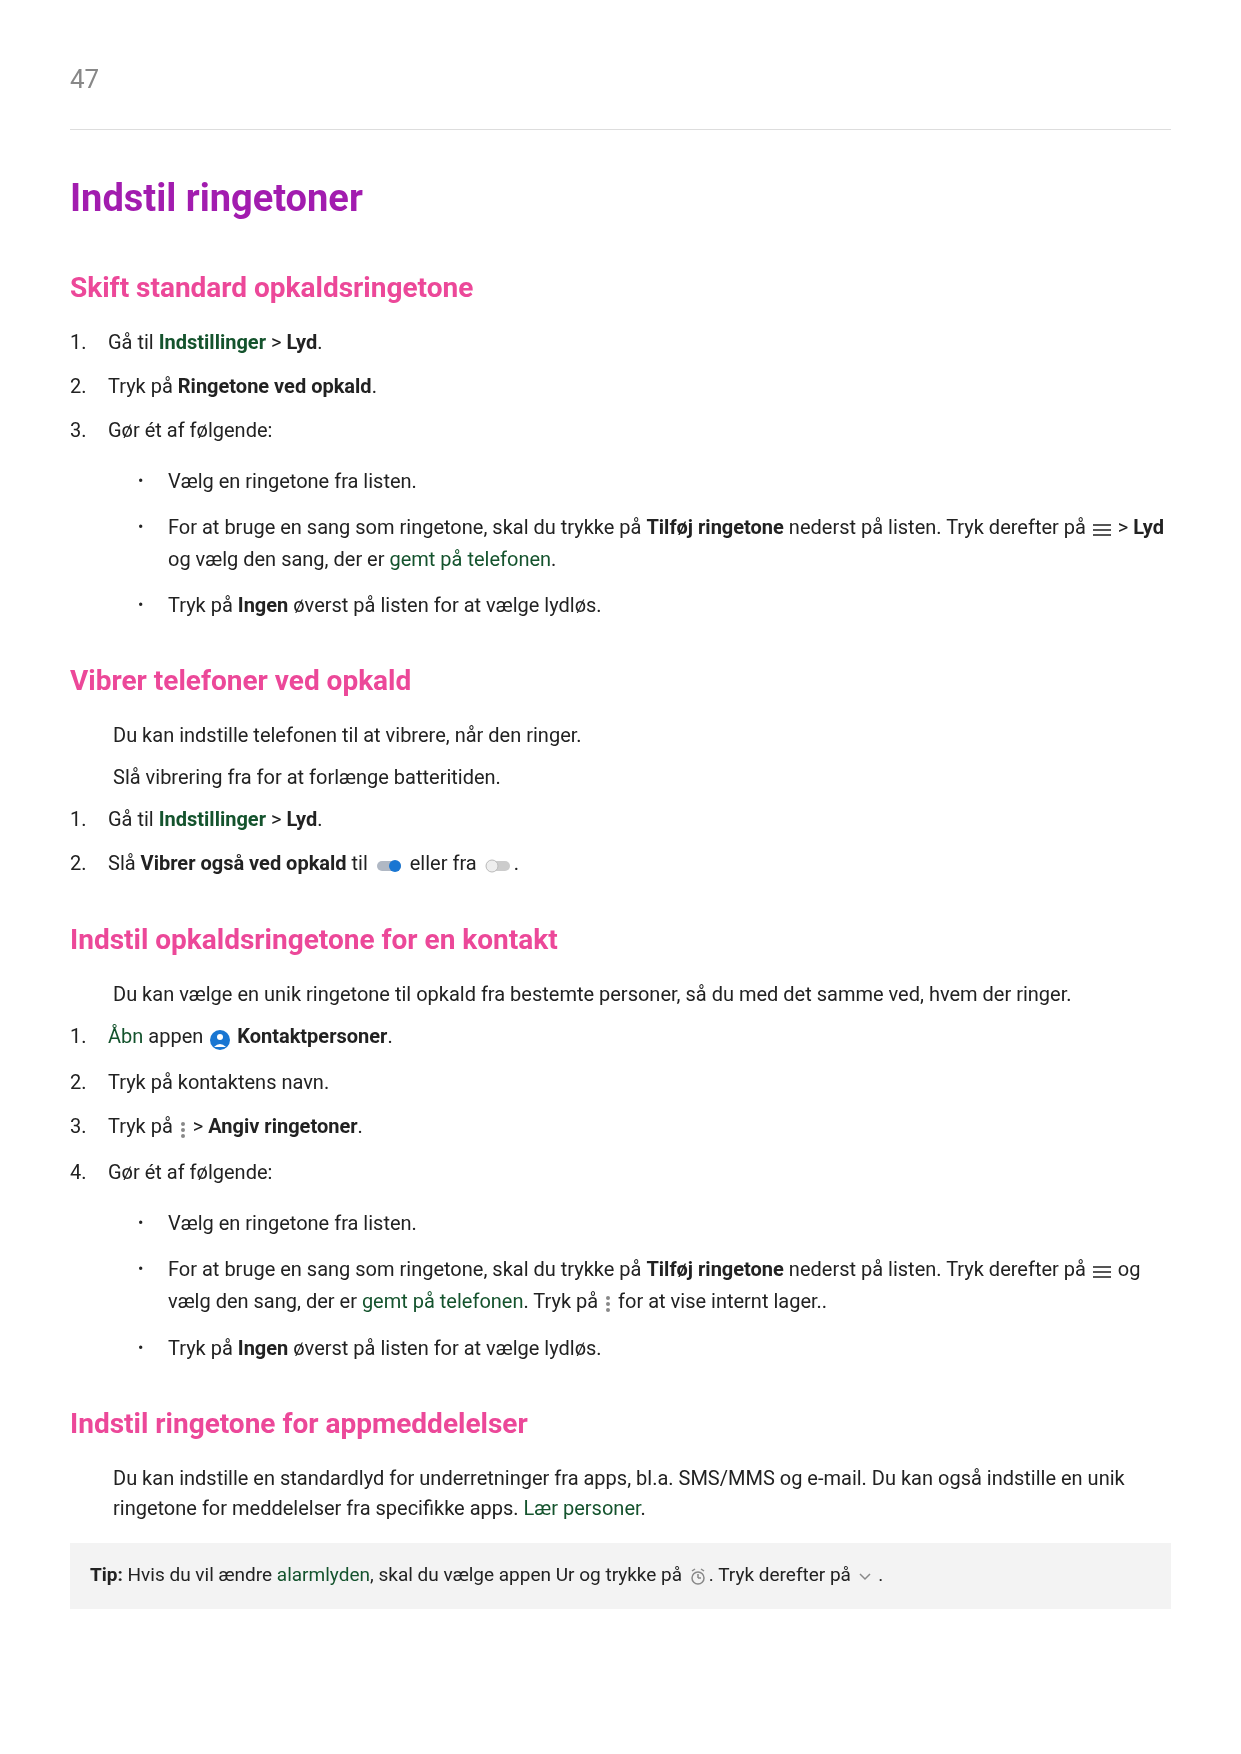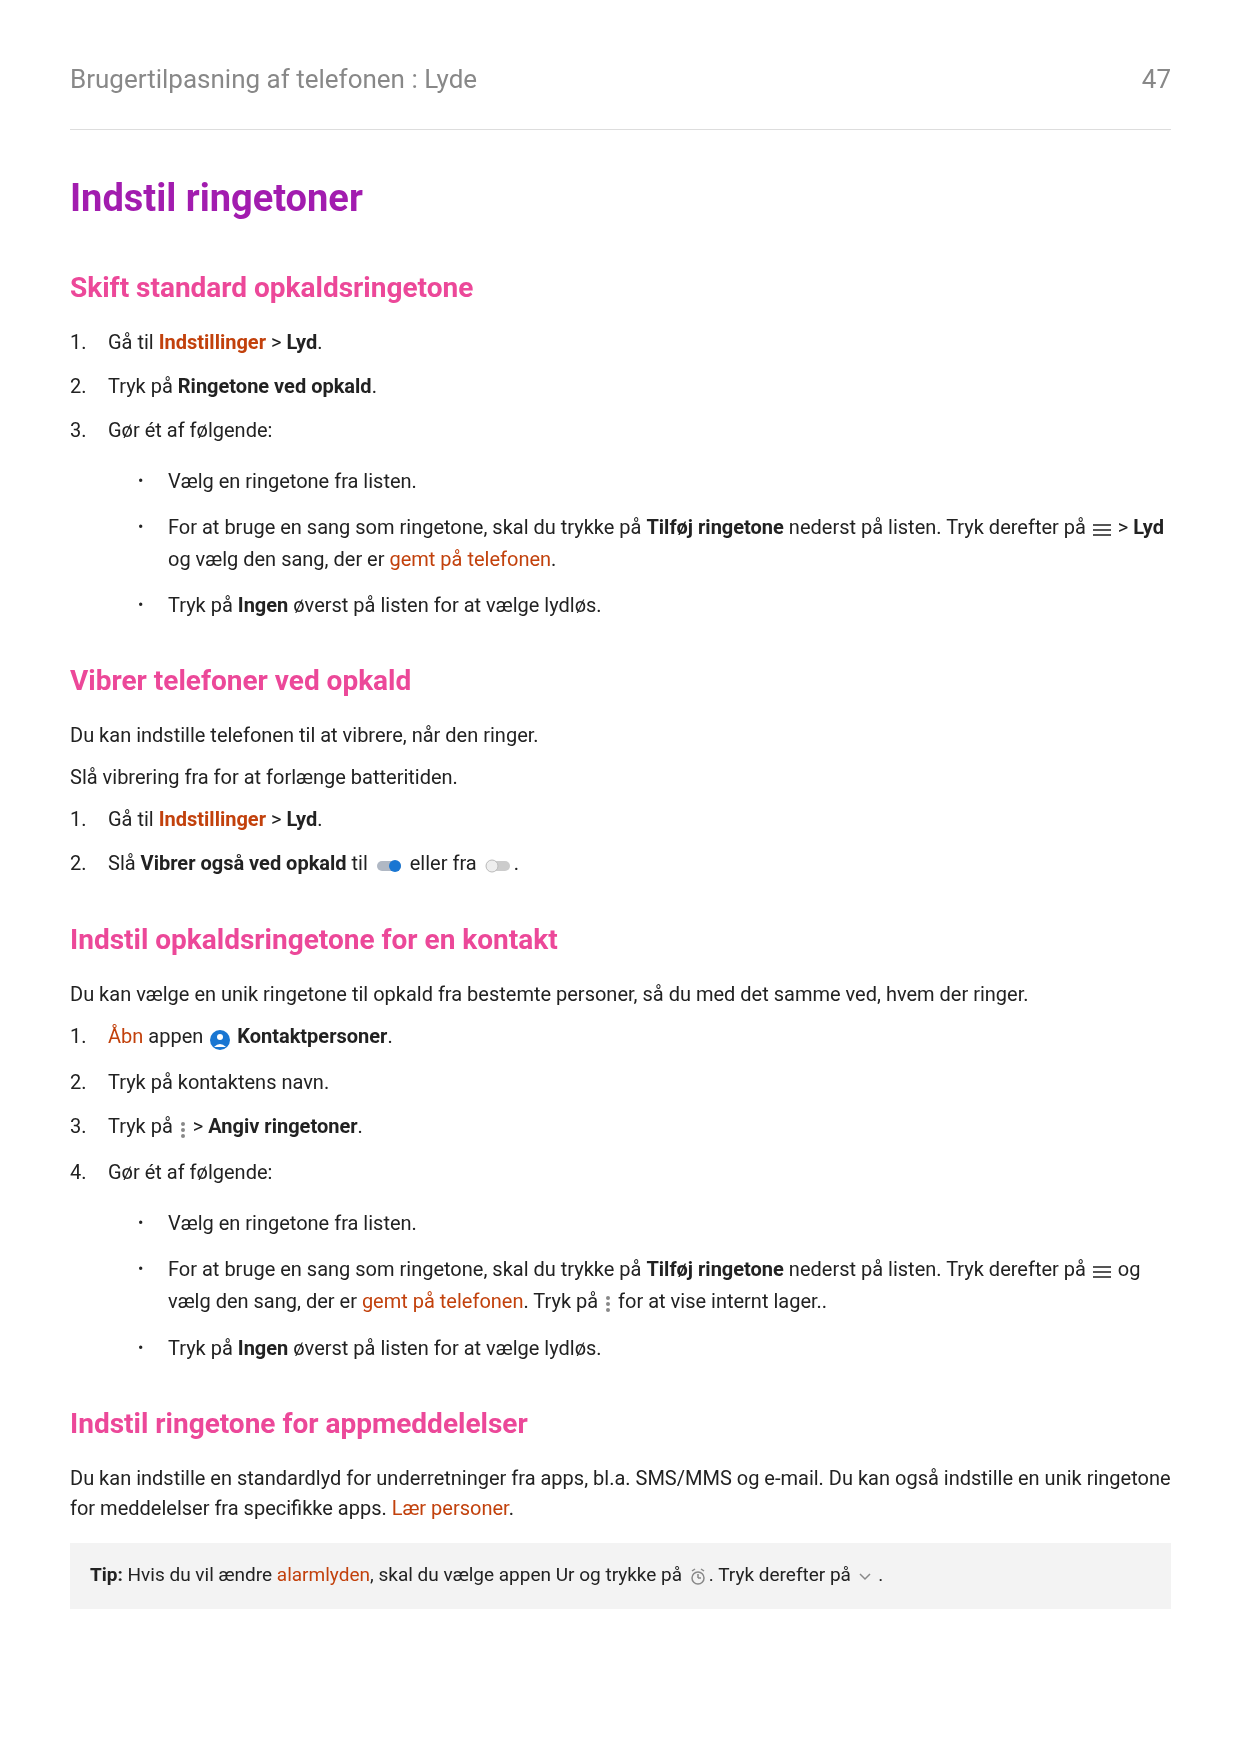--- a/index.html
+++ b/index.html
@@ -29,21 +29,21 @@
       color: #a21caf;
       margin-bottom: 30px;
     }
     h2 {
       font-size: 28px;
       font-weight: 700;
       color: #ec4899;
       margin-top: 40px;
       margin-bottom: 18px;
     }
-    p { margin-bottom: 12px; }
+    p { margin-bottom: 12px; margin-left: 43px; }
     ol { list-style: none; counter-reset: item; margin-bottom: 20px; }
     ol > li {
       counter-increment: item;
       position: relative;
       padding-left: 38px;
       margin-bottom: 14px;
     }
     ol > li::before {
       content: counter(item) ".";
       position: absolute;
@@ -56,40 +56,39 @@
       padding-left: 60px;
       margin-bottom: 16px;
     }
     ul > li::before {
       content: "•";
       position: absolute;
       left: 30px;
       font-size: 16px;
       top: 3px;
     }
-    .link { color: #c2410c; }
+    .link { color: #14532d; }
     .bold { font-weight: 700; }
     .icon {
       display: inline-block;
       vertical-align: middle;
       margin: 0 2px;
     }
     .tip-box {
       background: #f3f3f3;
       padding: 18px 20px;
       margin-top: 20px;
       font-size: 19px;
     }
     svg { display: inline-block; vertical-align: middle; }
   </style>
 </head>
 <body>
 
 <div class="header">
-  <span>Brugertilpasning af telefonen : Lyde</span>
   <span>47</span>
 </div>
 
 <h1>Indstil ringetoner</h1>
 
 <h2>Skift standard opkaldsringetone</h2>
 <ol>
   <li>
     <span>Gå til </span><span class="link bold">Indstillinger</span><span> &gt; </span><span class="bold">Lyd</span><span>.</span>
   </li>

